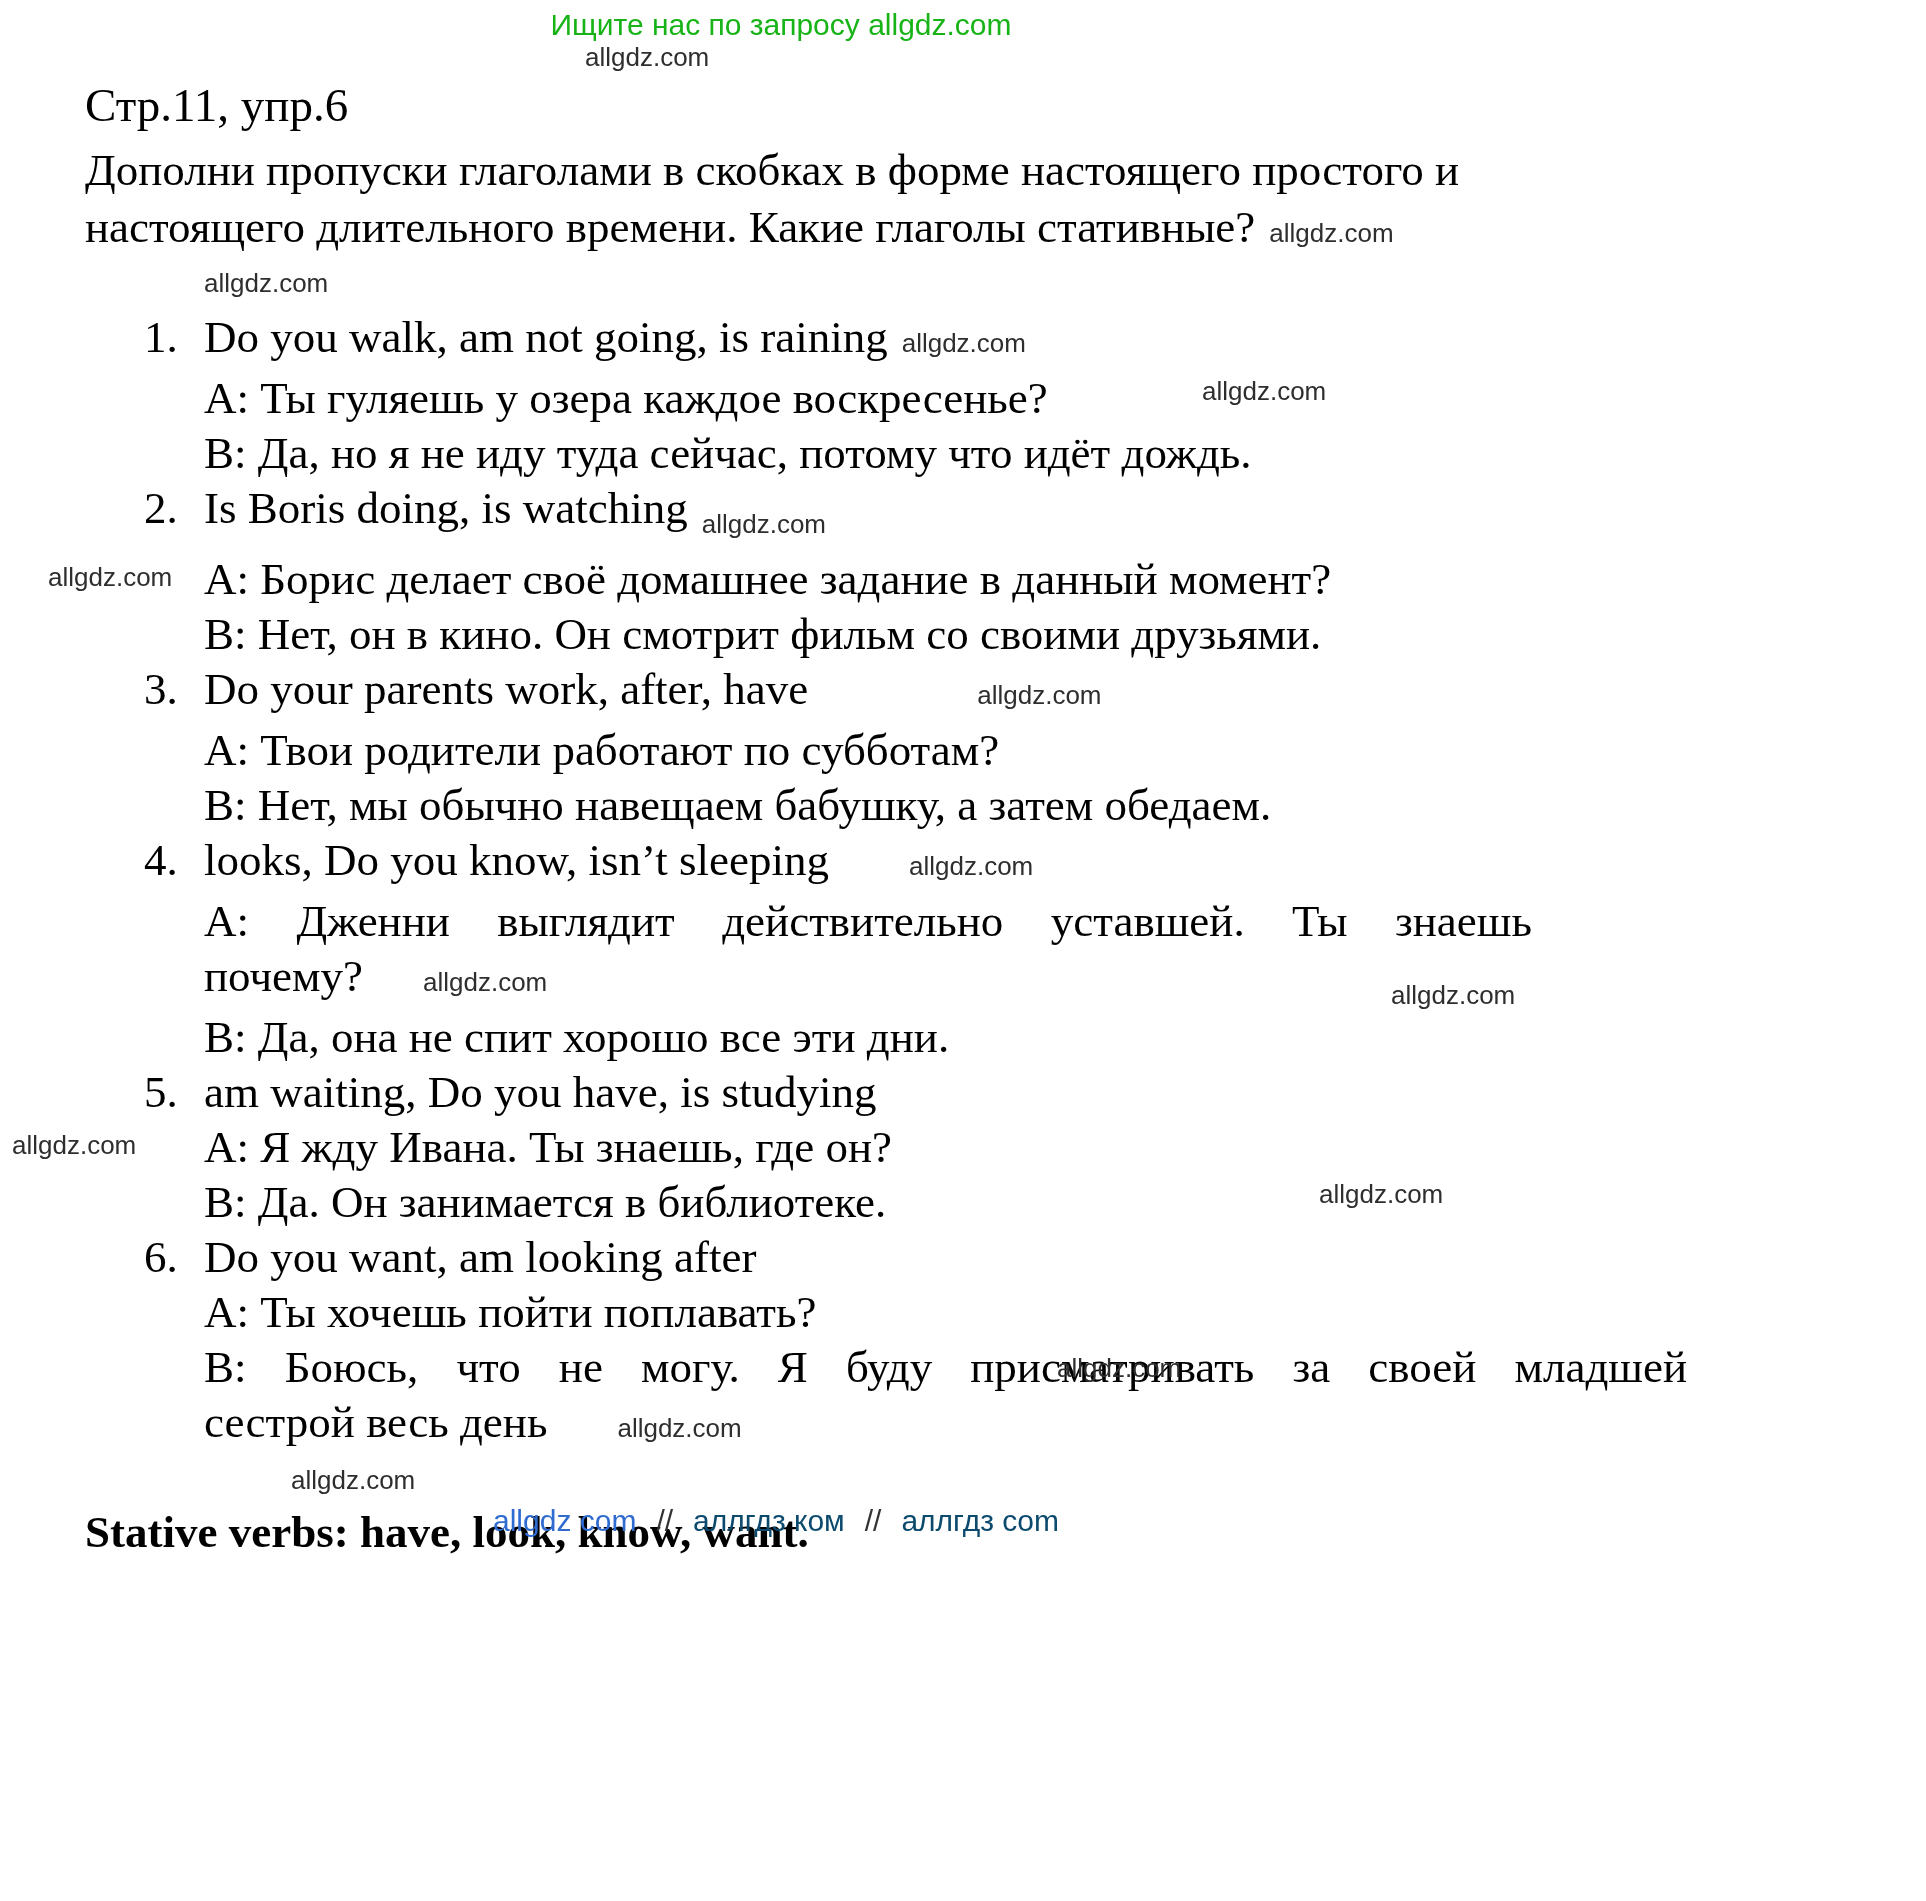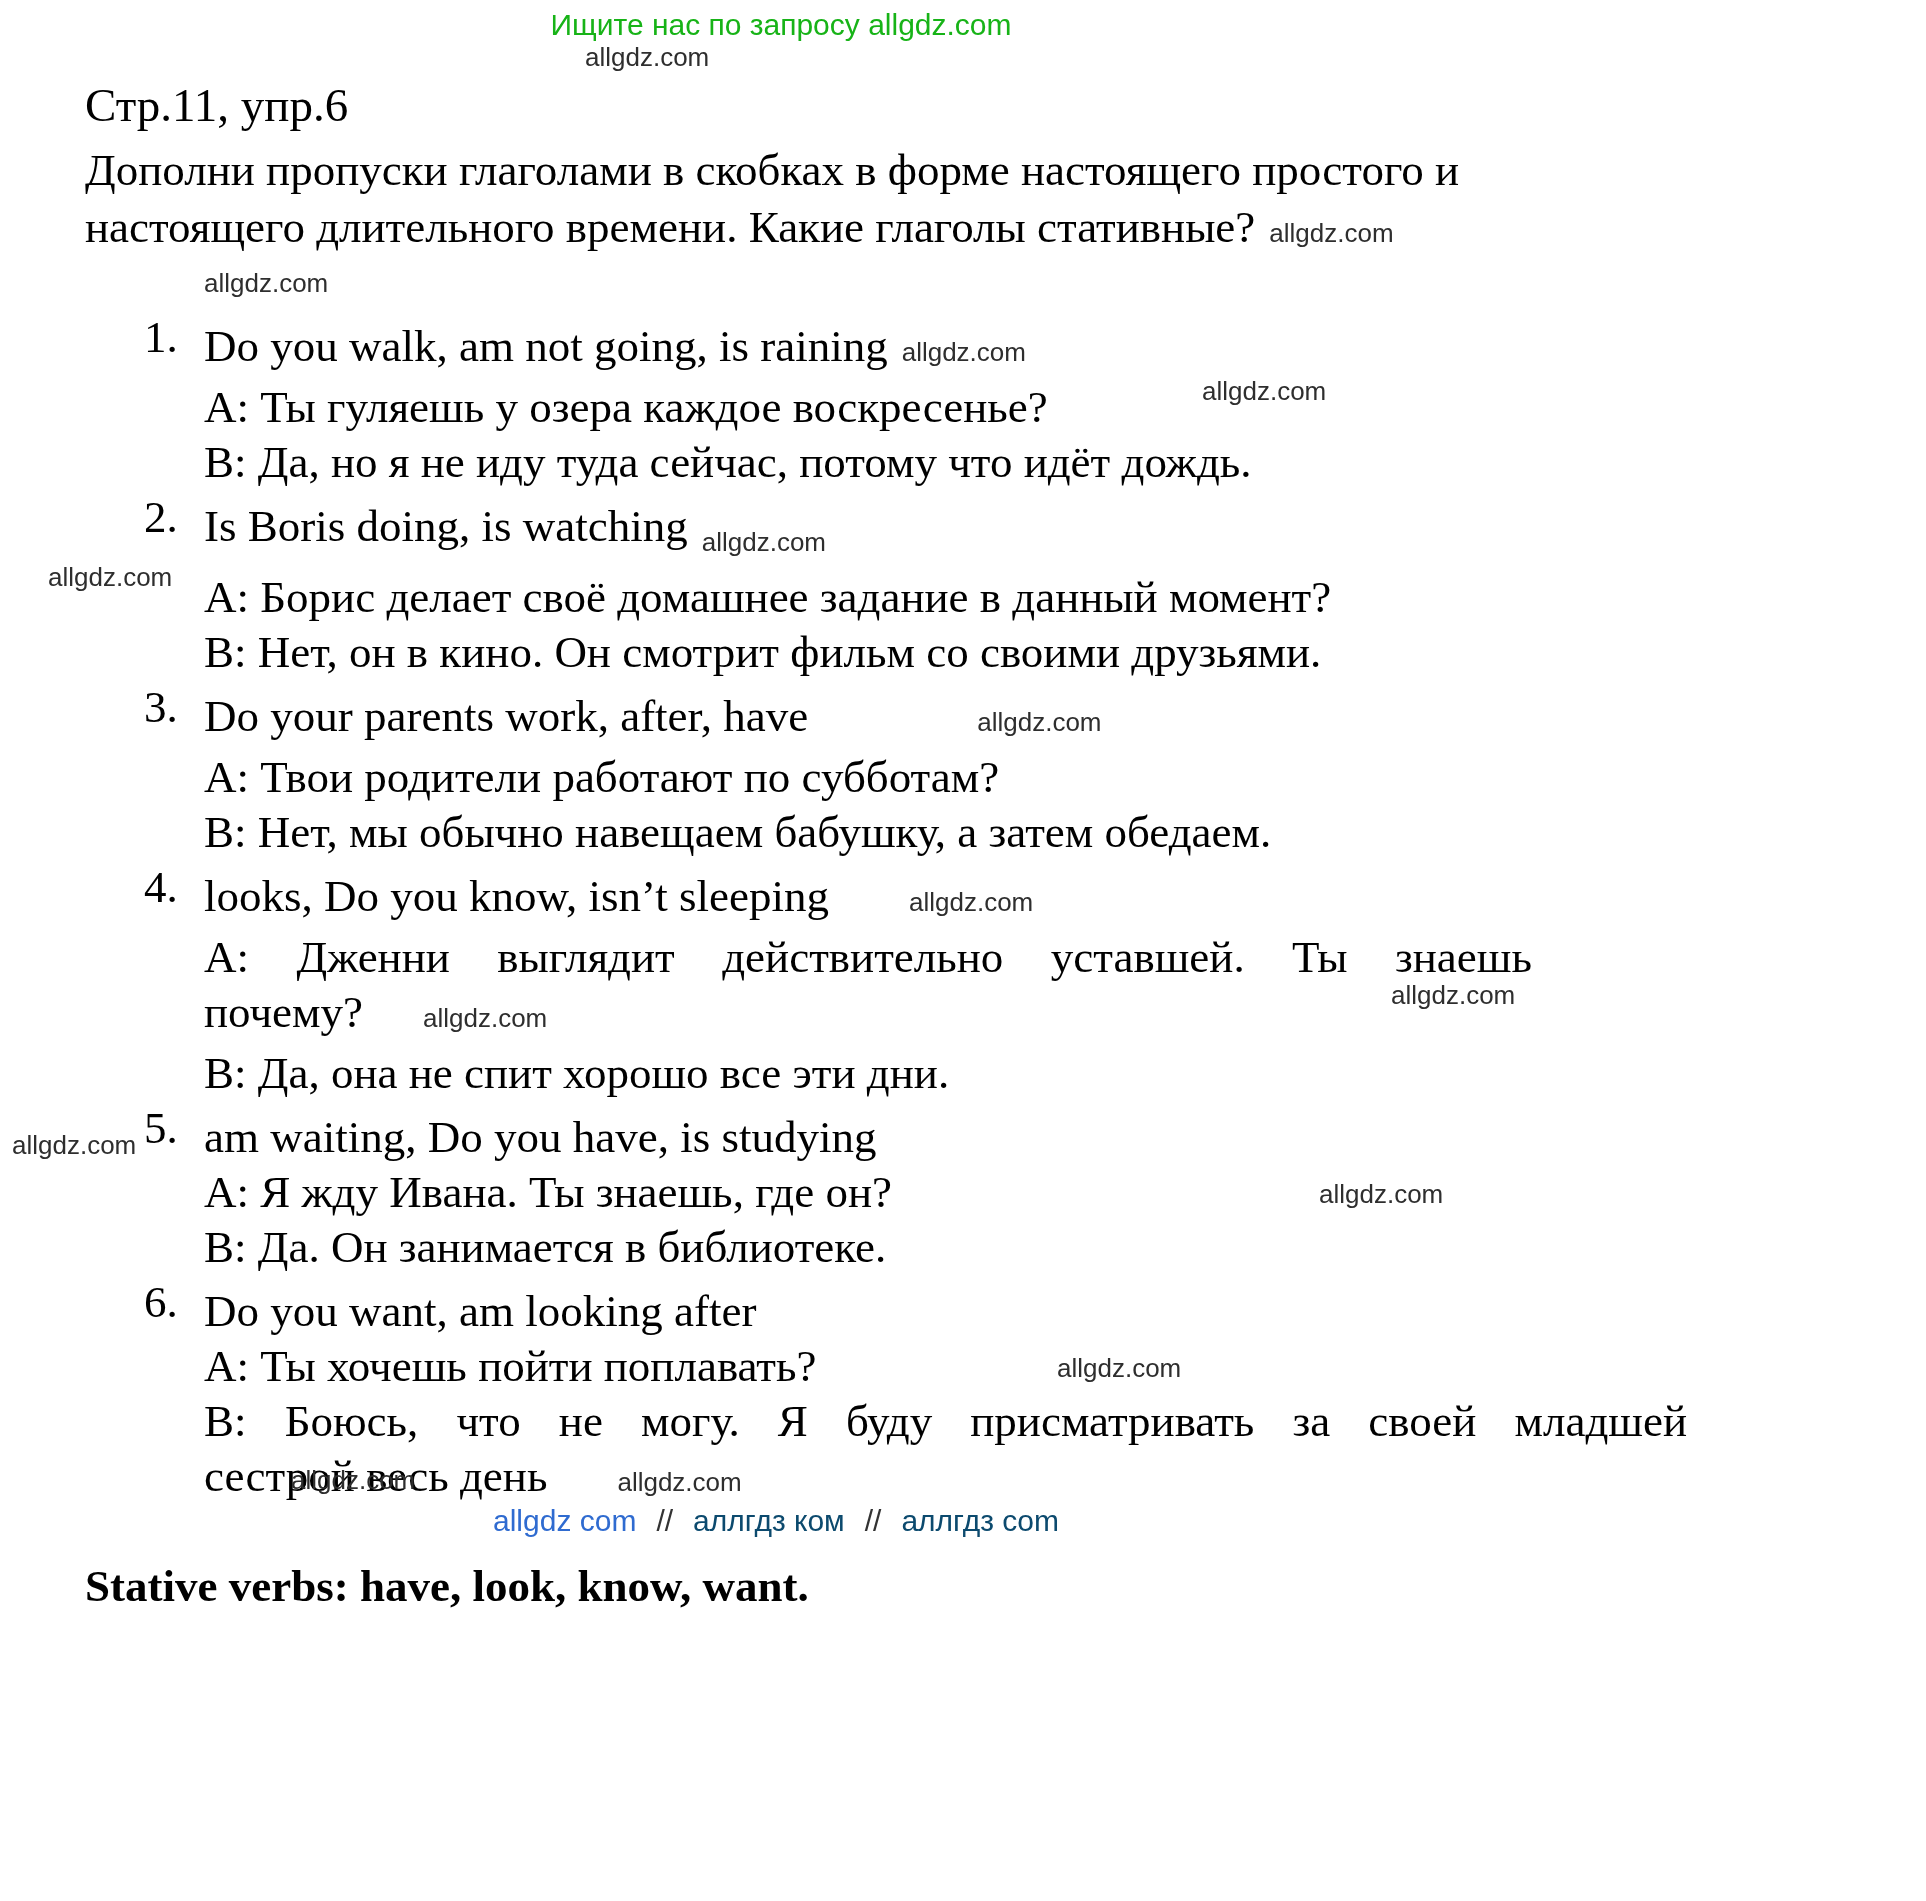--- a/index.html
+++ b/index.html
@@ -33,21 +33,21 @@
     font-size:45px; line-height:57px;
     margin:10px 0 0 85px; width:1443px;
   }
   .wm-indent { margin:6px 0 0 204px; height:32px; }
   .items { margin:10px 0 0 0; padding:0; list-style:none; }
   .item { display:flex; }
   .item .num {
     width:60px; margin-left:144px; flex:0 0 auto;
     font-size:45px; line-height:55px;
   }
-  .item .content { width:1483px; flex:0 0 auto; font-size:45px; line-height:55px;margin-top:9px; }
+  .item .content { width:1483px; flex:0 0 auto; font-size:45px; line-height:55px; }
   .line { min-height:55px; }
   .justify-last { text-align:justify; text-align-last:justify; }
   .w-narrow { width:1328px; }
   .stative { font-size:45px; margin:50px 0 0 85px;font-weight:bold; }
   .footer {
     position:absolute; top:1504px; left:0; width:1552px;
     text-align:center;
     font-family:"Liberation Sans", sans-serif;
     font-size:30px; color:#333;
   }

